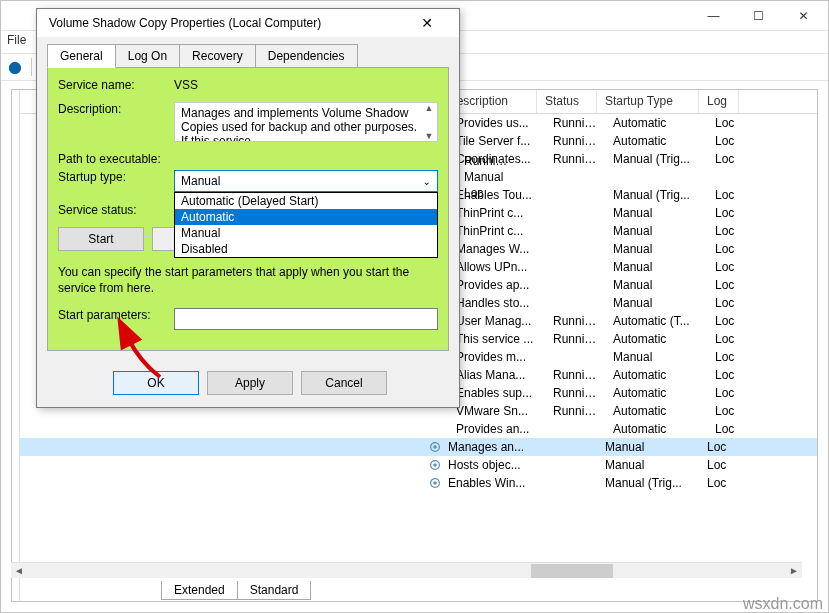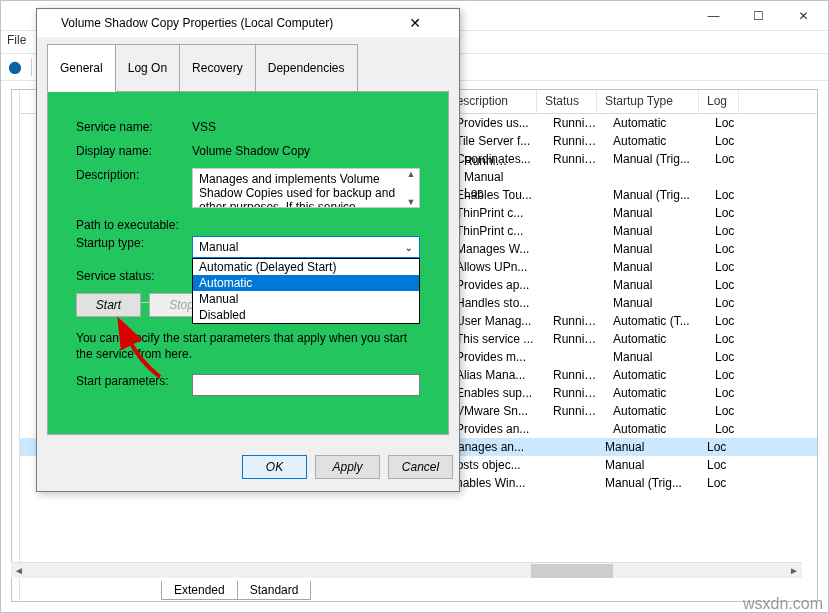--- a/index.html
+++ b/index.html
@@ -32,52 +32,52 @@
     .col-log { width: 40px; }
     .row .col-name-cell { width: 420px; display: flex; align-items: center; padding-left: 408px; }
     .row .cell.col-name-cell span.nm { overflow: hidden; text-overflow: ellipsis; white-space: nowrap; }
 
     .bg-tabs { position: absolute; left: 160px; bottom: 12px; display: flex; }
     .bg-tab { border: 1px solid #a7a7a7; border-top: none; padding: 2px 12px; background: #fff; font-size: 12px; margin-right: -1px; }
     .bg-tab.active { background: #fff; }
 
     
     .dlg { position: absolute; left: 36px; top: 8px; width: 424px; background: #f0f0f0; border: 1px solid #7a7a7a; box-shadow: 2px 2px 8px rgba(0,0,0,.25); }
-    .dlg-title { height: 28px; background: #fff; display: flex; align-items: center; padding: 0 24px; justify-content: space-between; }
+    .dlg-title { height: 28px; background: #fff; display: flex; align-items: center; padding: 0 12px; justify-content: space-between; }
     .dlg-title .txt { font-size: 12px; color: #000; }
     .dlg-close { width: 40px; height: 24px; display: flex; align-items: center; justify-content: center; font-size: 14px; }
     .dlg-body { padding: 6px 10px 10px 10px; }
     .tabs { display: flex; }
-    .tab { border: 1px solid #a7a7a7; padding: 16px 12px; background: #f0f0f0; margin-right: -1px; position: relative; top: 1px; }
+    .tab { border: 1px solid #a7a7a7; padding: 4px 12px; background: #f0f0f0; margin-right: -1px; position: relative; top: 1px; }
     .tab.active { background: #fff; border-bottom: 1px solid #fff; z-index: 2; }
-    .tab-panel { border: 1px solid #a7a7a7; background: #22c55e; padding: 28px; }
+    .tab-panel { border: 1px solid #a7a7a7; background: #bef264; padding: 10px; }
     .field-row { display: flex; margin-bottom: 10px; }
     .field-row .lbl { width: 116px; color: #000; }
     .field-row .val { flex: 1; color: #000; }
     .desc-box { flex: 1; border: 1px solid #c7c7c7; padding: 3px 18px 3px 6px; height: 40px; overflow: hidden; position: relative; background: #fff; }
     .desc-box .sbar { position: absolute; right: 0; top: 0; bottom: 0; width: 16px; display: flex; flex-direction: column; justify-content: space-between; align-items: center; }
     .desc-box .sbar span { font-size: 9px; color: #5a5a5a; }
 
     .startup-select { position: relative; flex: 1; }
     .select-box { border: 1px solid #0078d7; background: #fff; height: 22px; display: flex; align-items: center; padding: 0 6px; justify-content: space-between; }
     .select-box .caret { font-size: 10px; color: #000; }
     .select-list { position: absolute; left: 0; right: 0; top: 22px; border: 1px solid #000; background: #fff; z-index: 5; }
     .select-list .opt { padding: 1px 6px; }
     .select-list .opt.hl { background: #0078d7; color: #fff; }
 
     .hr { border: none; border-top: 1px solid #d0d0d0; margin: 44px 0 10px 0; }
 
     .btn-row { display: flex; gap: 8px; }
-    .btn { width: 65px; height: 24px; border: 1px solid #adadad; background: #e1e1e1; display: flex; align-items: center; justify-content: center; font-style: italic; }
+    .btn { width: 86px; height: 24px; border: 1px solid #adadad; background: #e1e1e1; display: flex; align-items: center; justify-content: center; }
     .btn.disabled { color: #a0a0a0; background: #efefef; }
     .btn.primary { border: 1px solid #0078d7; background: #e5f1fb; }
 
     .input-box { flex: 1; border: 1px solid #7a7a7a; height: 22px; background: #fff; padding: 0 4px; }
 
-    .dlg-buttons { display: flex; justify-content: flex-end; gap: 8px; padding: 10px 6px 12px 10px; }
+    .dlg-buttons { display: flex; justify-content: center; gap: 8px; padding: 10px 6px 12px 10px; }
 
     
     .arrow { position: absolute; left: 120px; top: 332px; pointer-events: none; z-index: 50; }
     .arrow svg { overflow: visible; }
 
     .scrollbar-h { position: absolute; left: 10px; right: 26px; bottom: 34px; height: 16px; background: #f0f0f0; border-top: 1px solid #e0e0e0; display: flex; align-items: center; }
     .scrollbar-h .thumb { position: absolute; left: 520px; width: 82px; height: 14px; background: #cdcdcd; top: 1px; }
     .scrollbar-h .arr { width: 16px; height: 16px; display: flex; align-items: center; justify-content: center; color: #606060; font-size: 10px; }
     .scrollbar-h .arr.r { margin-left: auto; }
 
@@ -341,24 +341,20 @@
       <div class="tab">Log On</div>
       <div class="tab">Recovery</div>
       <div class="tab">Dependencies</div>
     </div>
     <div class="tab-panel">
       <div class="field-row">
         <div class="lbl">Service name:</div>
         <div class="val">VSS</div>
       </div>
       <div class="field-row">
-        <div class="lbl">Display name:</div>
-        <div class="val">Volume Shadow Copy</div>
-      </div>
-      <div class="field-row">
         <div class="lbl">Description:</div>
         <div class="desc-box">
           <span>Manages and implements Volume Shadow Copies used for backup and other purposes. If this service</span>
           <div class="sbar">
               <span>▲</span>
               <span>▼</span>
             </div>
         </div>
       </div>
       <div style="margin-bottom:4px">Path to executable:</div>

